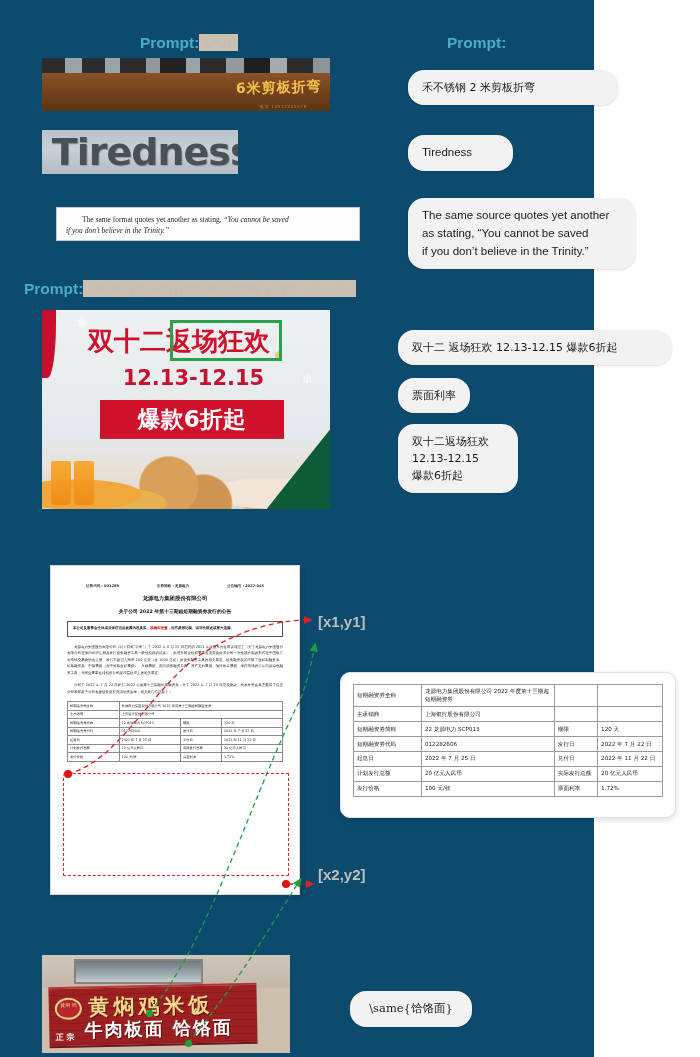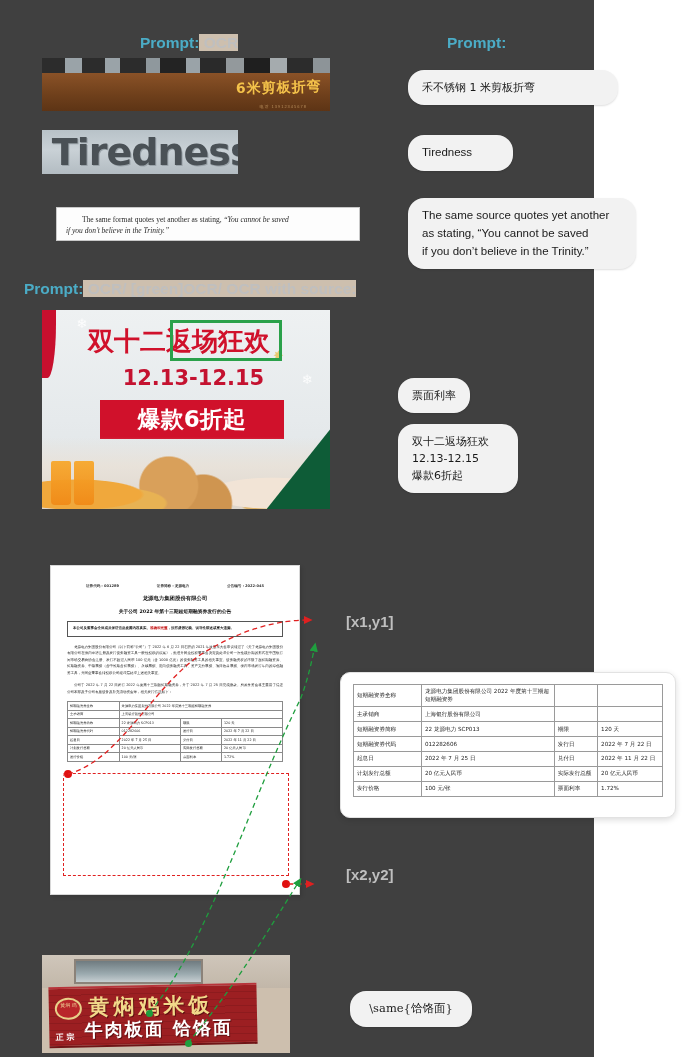--- a/index.html
+++ b/index.html
@@ -6,21 +6,21 @@
   html, body {
     margin: 0; padding: 0;
     width: 700px; height: 1057px;
     background: #ffffff;
     font-family: "Liberation Sans", sans-serif;
     overflow: hidden;
   }
   #page {
     position: relative;
     width: 594px; height: 1057px;
-    background: #404040;
+    background: #0c4a6e;
   }
 
   
   .heading {
     position: absolute;
     font-size: 15.5px;
     font-weight: bold;
     white-space: nowrap;
   }
   .heading .kw { color: #4BACC6; }
@@ -252,21 +252,21 @@
   .rest .l2 {
     position:absolute; left:17%; bottom:5%;
     font-family:"DejaVu Sans",sans-serif; font-weight:bold; font-size:18px;
     color:#ffffff; letter-spacing:2px; white-space:nowrap;
     text-shadow:1px 1px 0 #5e0f11;
   }
 
   
   .coordtag {
     position:absolute; color:#BFBFBF; font-weight:bold; font-size:15px;
-    font-family:"Liberation Sans", sans-serif; white-space:nowrap;margin-left:28px;
+    font-family:"Liberation Sans", sans-serif; white-space:nowrap;
   }
 
   svg.overlay { position:absolute; left:0; top:0; width:700px; height:1057px; pointer-events:none; }
 </style>
 </head>
 <body>
 
 <div id="page">
 
   <div class="heading" style="left:140px; top:34px;">
@@ -276,21 +276,21 @@
     <span class="kw">Prompt:</span>
   </div>
 
   <div class="imgframe sign1" style="left:42px; top:58px; width:288px; height:53px;">
     <div class="windows"></div>
     <div class="band"></div>
     <div class="small">6米剪板折弯</div>
     <div class="tiny">电话 13912345678</div>
   </div>
 
-  <div class="bubble cjk" style="left:408px; top:70px; width:210px;">禾不锈钢 1 米剪板折弯</div>
+  <div class="bubble cjk" style="left:408px; top:70px; width:210px;">禾不锈钢 2 米剪板折弯</div>
 
   <div class="imgframe sign2" style="left:42px; top:130px; width:196px; height:44px;">
     <div class="word">Tiredness</div>
   </div>
 
   <div class="bubble" style="left:408px; top:135px; width:105px;">Tiredness</div>
 
   <div class="imgframe scan" style="left:56px; top:207px; width:304px; height:34px;">
     <div class="l1"><span>The same format quotes yet another as stating, </span><i>“You cannot be saved</i></div>
     <div class="l2">if you don’t believe in the Trinity.”</div>
@@ -314,20 +314,21 @@
     <div class="t2">12.13-12.15</div>
     <div class="redbanner">
       <div class="t3">爆款6折起</div>
     </div>
     <div class="food"></div>
     <div class="cup1"></div>
     <div class="cup2"></div>
     <div class="greenwedge"></div>
   </div>
 
+  <div class="bubble cjk" style="left:398px; top:330px; width:274px;">双十二 返场狂欢 12.13-12.15 爆款6折起</div>
   <div class="bubble cjk" style="left:398px; top:378px; width:72px;">票面利率</div>
   <div class="bubble cjk" style="left:398px; top:424px; width:120px;">双十二返场狂欢
 12.13-12.15
 爆款6折起</div>
 
 
   <div class="imgframe docpage" style="left:50px; top:565px; width:250px; height:330px;">
     <div class="doc-inner">
       <div class="doc-meta">
         <span>证券代码：001289</span>

